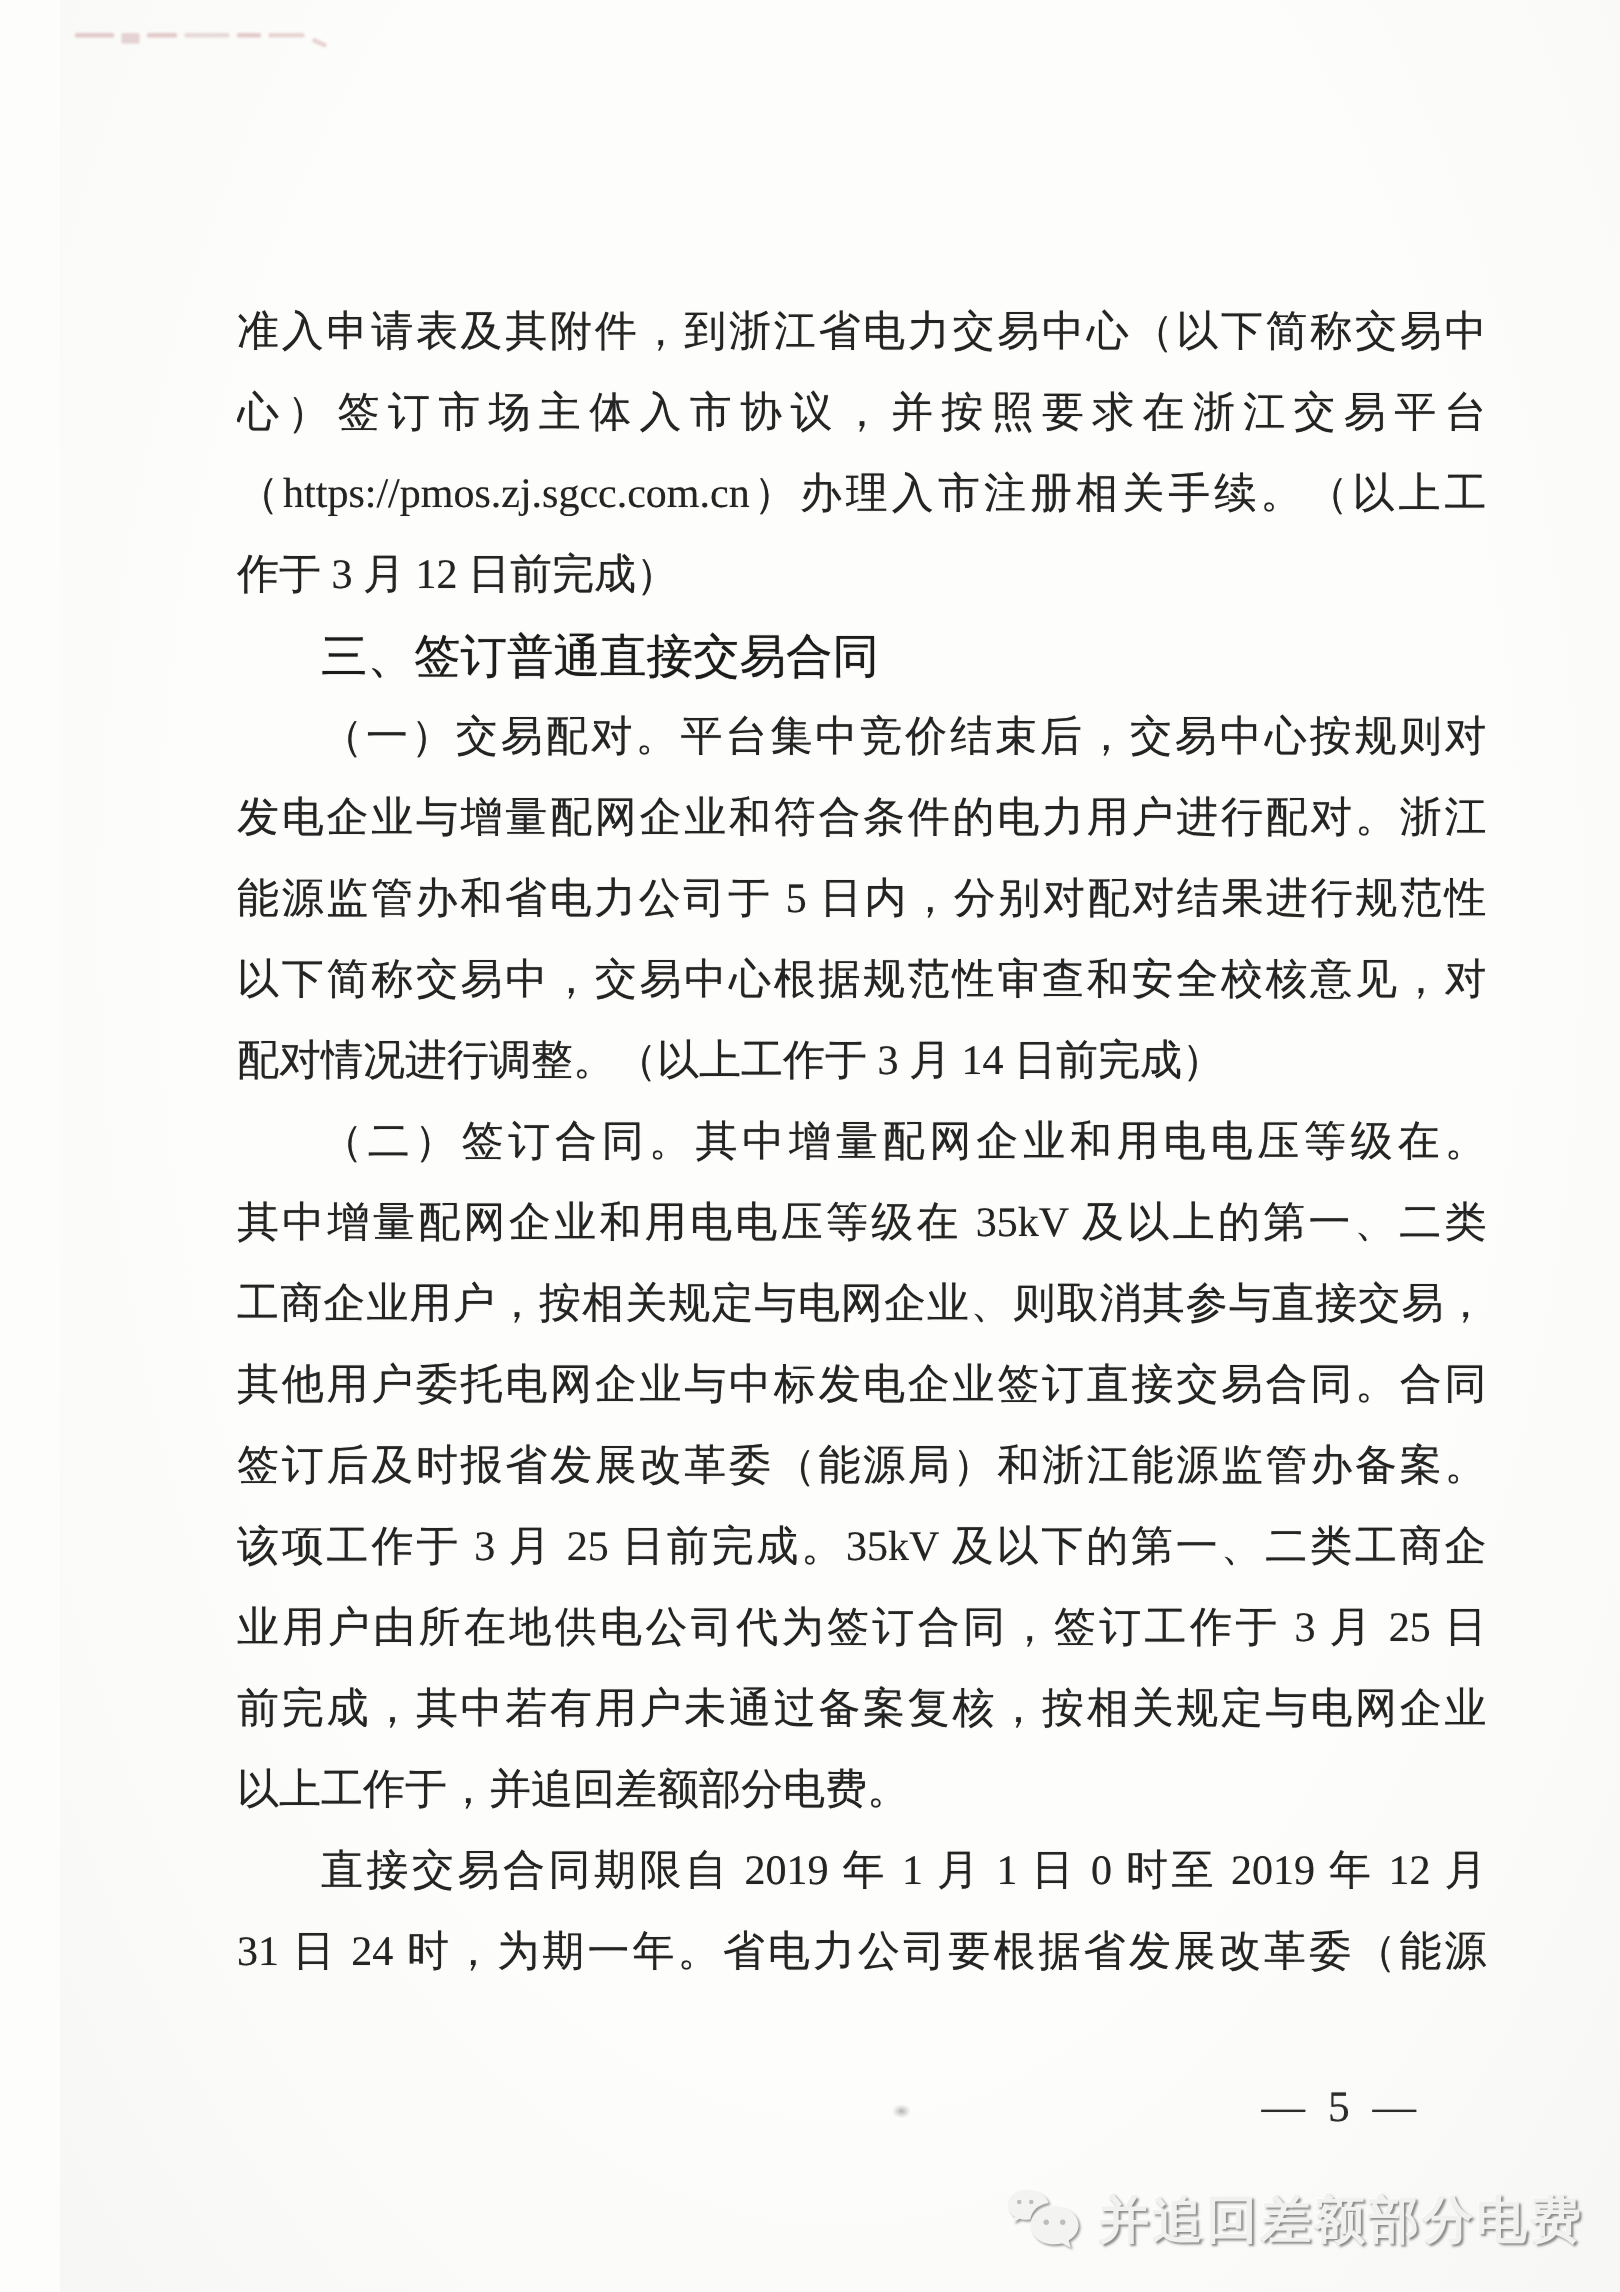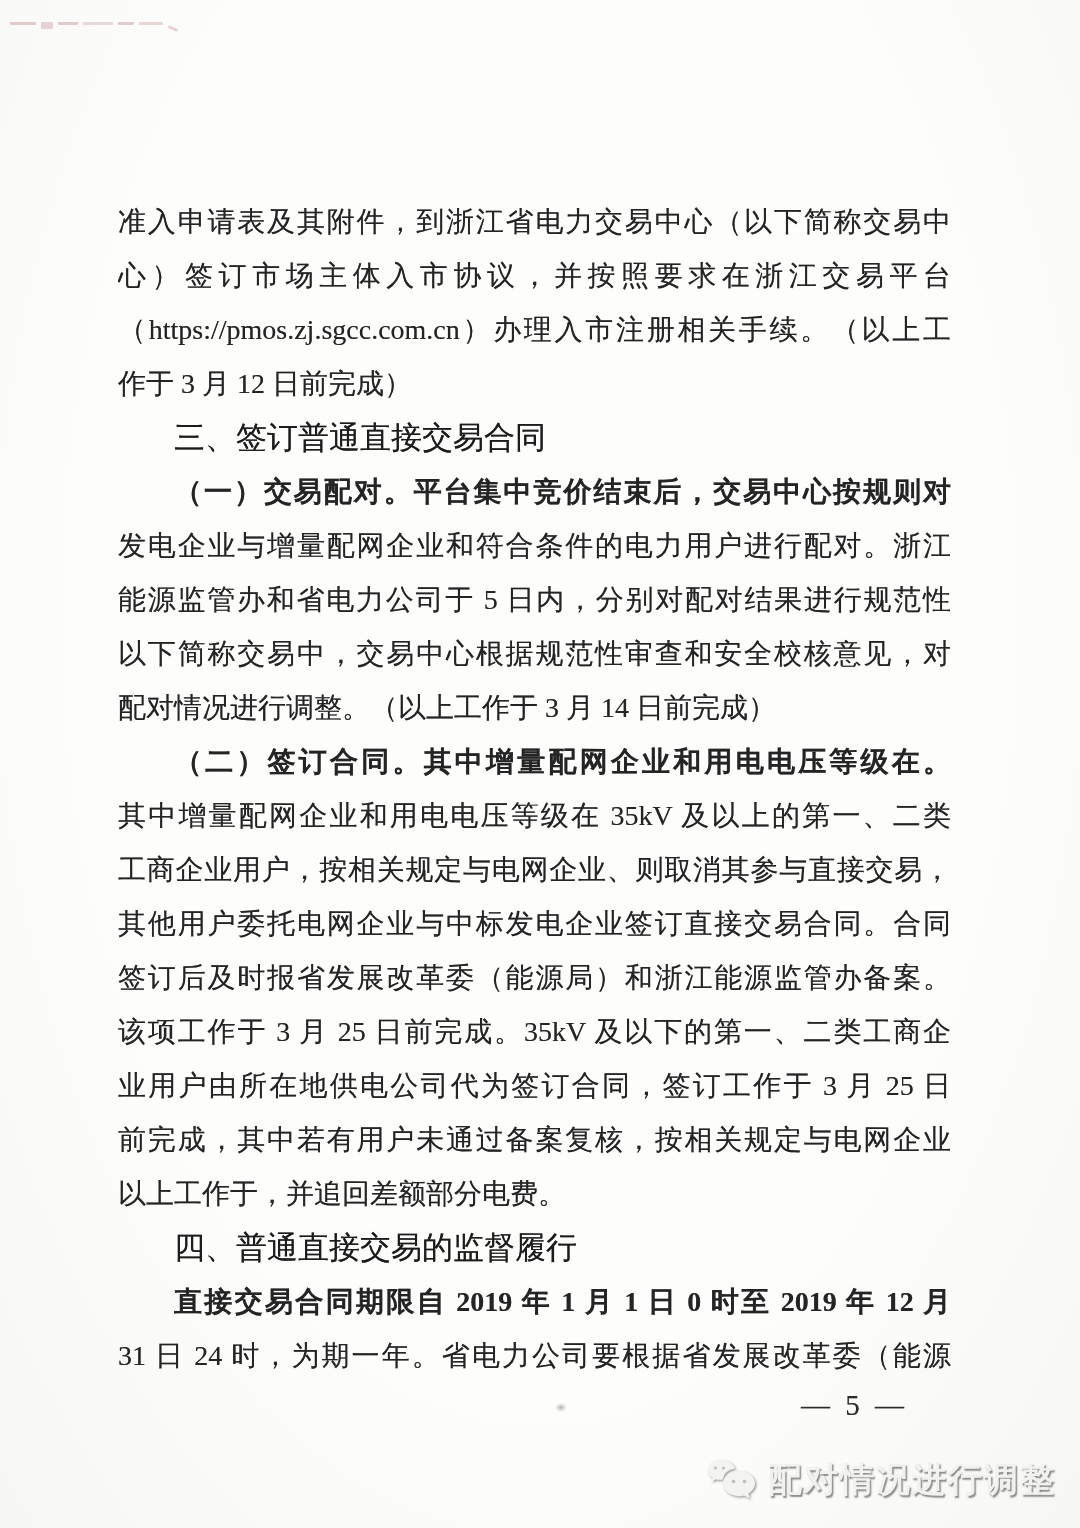--- a/index.html
+++ b/index.html
@@ -8,20 +8,21 @@
     background:#fdfdfc;
     position:relative;
     overflow:hidden;
     font-family:"Liberation Serif","DejaVu Serif",serif;
   }
   .page{
     position:absolute;inset:0;
     background:
       radial-gradient(ellipse at 50% 40%, rgba(255,255,255,0) 60%, rgba(240,240,238,.5) 100%),
       #fdfdfc;
+    margin-left: 40px;
   }
   
   .artifacts{
     position:absolute;left:10px;top:14px;width:230px;height:30px;
     filter:blur(.6px);
   }
   .artifacts i{
     display:inline-block;height:3px;margin:8px 5px 0 0;
     background:rgba(186,124,124,.38);vertical-align:top;border-radius:1px;
   }
@@ -42,21 +43,21 @@
   .line{
     height:54px;line-height:54px;
     overflow:hidden;white-space:nowrap;
   }
   .jf{
     white-space:normal;
     text-align:justify;
     text-align-last:justify;
     text-justify:inter-character;
   }
-  .ind{padding-left:56px;font-weight:bold;}
+  .ind{padding-left:56px;}
   .hd{
     font-family:"Liberation Sans","DejaVu Sans",sans-serif;
     font-weight:400;font-size:31px;color:#1c1c1c;
     text-shadow:0 0 .6px rgba(20,20,20,.7);
   }
   .pagenum{
     position:absolute;left:801px;top:1389px;
     font-size:29px;color:#2c2c2c;letter-spacing:4px;
     text-shadow:0 0 .5px rgba(40,40,40,.5);
   }
@@ -100,21 +101,20 @@
     <div class="line">配对情况进行调整。（以上工作于 3 月 14 日前完成）</div>
     <div class="line jf ind">（二）签订合同。其中增量配网企业和用电电压等级在。</div>
     <div class="line jf">其中增量配网企业和用电电压等级在 35kV 及以上的第一、二类</div>
     <div class="line jf">工商企业用户，按相关规定与电网企业、则取消其参与直接交易，</div>
     <div class="line jf">其他用户委托电网企业与中标发电企业签订直接交易合同。合同</div>
     <div class="line jf">签订后及时报省发展改革委（能源局）和浙江能源监管办备案。</div>
     <div class="line jf">该项工作于 3 月 25 日前完成。35kV 及以下的第一、二类工商企</div>
     <div class="line jf">业用户由所在地供电公司代为签订合同，签订工作于 3 月 25 日</div>
     <div class="line jf">前完成，其中若有用户未通过备案复核，按相关规定与电网企业</div>
     <div class="line">以上工作于，并追回差额部分电费。</div>
-    <div class="line hd ind">四、普通直接交易的监督履行</div>
     <div class="line jf ind">直接交易合同期限自 2019 年 1 月 1 日 0 时至 2019 年 12 月</div>
     <div class="line jf">31 日 24 时，为期一年。省电力公司要根据省发展改革委（能源</div>
   </div>
 
   <div class="pagenum">— 5 —</div>
 
   <div class="speck"></div>
 
   <div class="watermark">
     <svg class="wm-icon" viewBox="0 0 52 48">
@@ -125,16 +125,16 @@
       </defs>
       <g filter="url(#emb)">
         <path d="M14 4 C7 4 2 8.5 2 14 c0 3.2 1.8 6 4.5 7.8 L5.5 25.5 l4.3 -2.3 c1.3 .4 2.7 .6 4.2 .6 1 0 2 -.1 2.9 -.3 C17.6 17.6 22.5 13.5 29 12.6 27.7 7.6 21.5 4 14 4 Z" fill="#f3f3f1"></path>
         <circle cx="9.5" cy="12" r="1.5" fill="#bdbdbb"></circle>
         <circle cx="17.5" cy="12" r="1.5" fill="#bdbdbb"></circle>
         <path d="M33 15 c-9 0 -16 5.6 -16 12.6 0 7 7 12.6 16 12.6 1.8 0 3.6 -.25 5.2 -.7 l5.6 3 -1.4 -5 c3.9 -2.3 6.6 -5.9 6.6 -9.9 0 -7 -7 -12.6 -16 -12.6 Z" fill="#f3f3f1"></path>
         <circle cx="27.5" cy="25.5" r="1.8" fill="#bdbdbb"></circle>
         <circle cx="38.5" cy="25.5" r="1.8" fill="#bdbdbb"></circle>
       </g>
     </svg>
-    <span class="wm-text">配对情况进行调整</span>
+    <span class="wm-text">并追回差额部分电费</span>
   </div>
 
 </div>
 
 </body></html>

